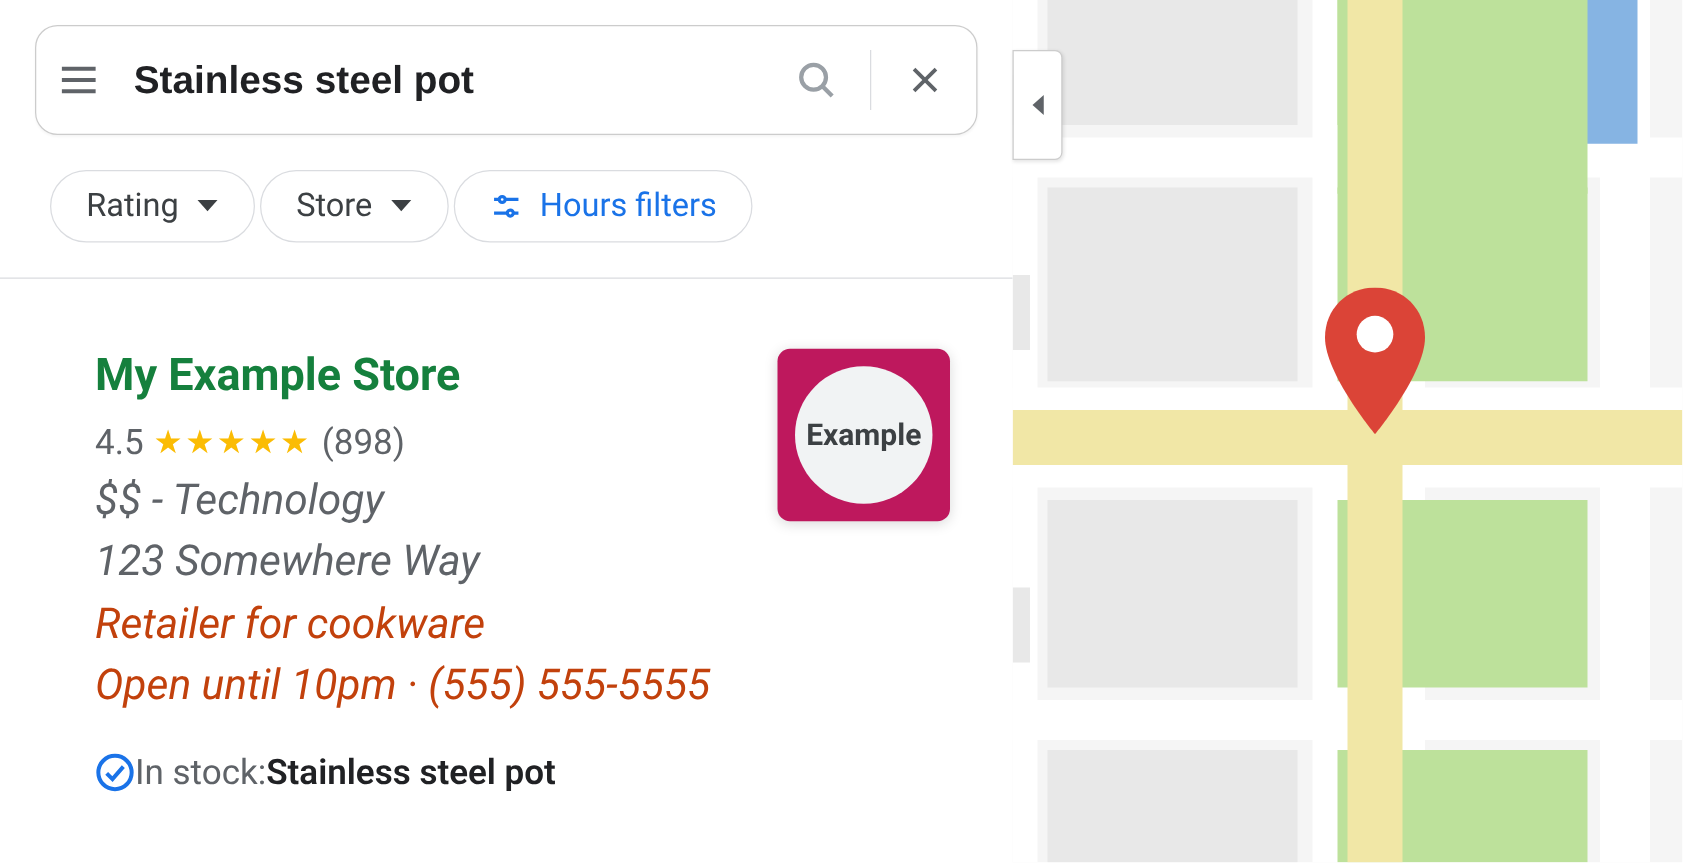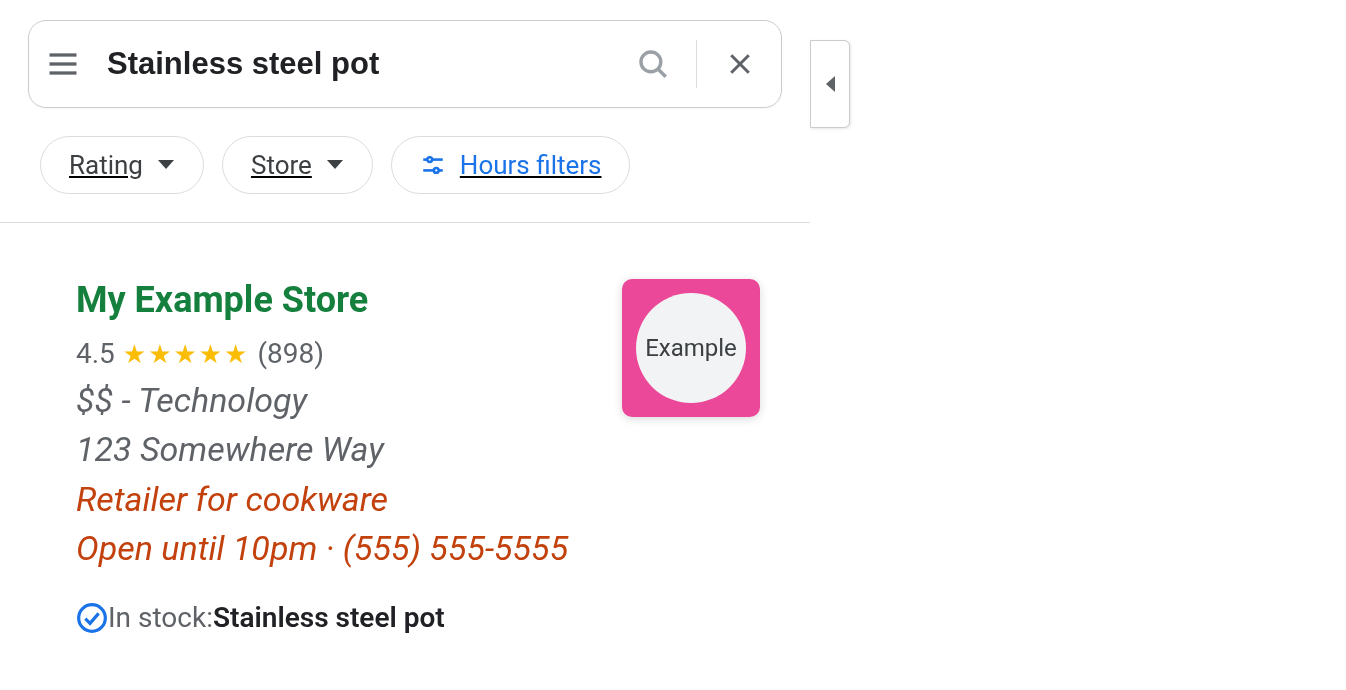--- a/index.html
+++ b/index.html
@@ -8,21 +8,20 @@
       width: 1346px;
       height: 690px;
       overflow: hidden;
       position: relative;
       background: #fff;
     }
     .app {
       display: flex;
       width: 100%;
       height: 100%;
-      flex-direction: column;
     }
     .panel {
       width: 810px;
       height: 100%;
       position: relative;
       background: #fff;
       z-index: 2;
     }
     .search-bar {
       margin: 20px 28px 0 28px;
@@ -82,23 +81,22 @@
       background: #fff;
       display: flex;
       align-items: center;
       justify-content: center;
       cursor: pointer;
       z-index: 3;
       box-shadow: 1px 1px 3px rgba(0,0,0,0.1);
     }
     .filters-row {
       display: flex;
-      gap: 18px;
+      gap: 4px;
       padding: 28px 40px 0 40px;
-      text-decoration: underline;
     }
     .filter-chip {
       height: 58px;
       padding: 0 28px;
       border: 1px solid #dadce0;
       border-radius: 30px;
       display: flex;
       align-items: center;
       gap: 14px;
       font-size: 26px;
@@ -152,27 +150,28 @@
       align-items: center;
       margin-top: 28px;
       font-size: 28px;
     }
     .stock-label { color: #5f6368; }
     .stock-product { color: #202124; font-weight: 600; }
     .thumb {
       width: 138px;
       height: 138px;
       border-radius: 10px;
-      background: #ec4899;
+      background: #be185d;
       box-shadow: 0 2px 10px rgba(0,0,0,0.15);
       display: flex;
       align-items: center;
       justify-content: center;
       position: relative;
       margin-left: 20px;
+      font-weight: bold;
     }
     .thumb-inner {
       width: 110px;
       height: 110px;
       border-radius: 50%;
       background: #f1f3f4;
       display: flex;
       align-items: center;
       justify-content: center;
       font-size: 24px;

